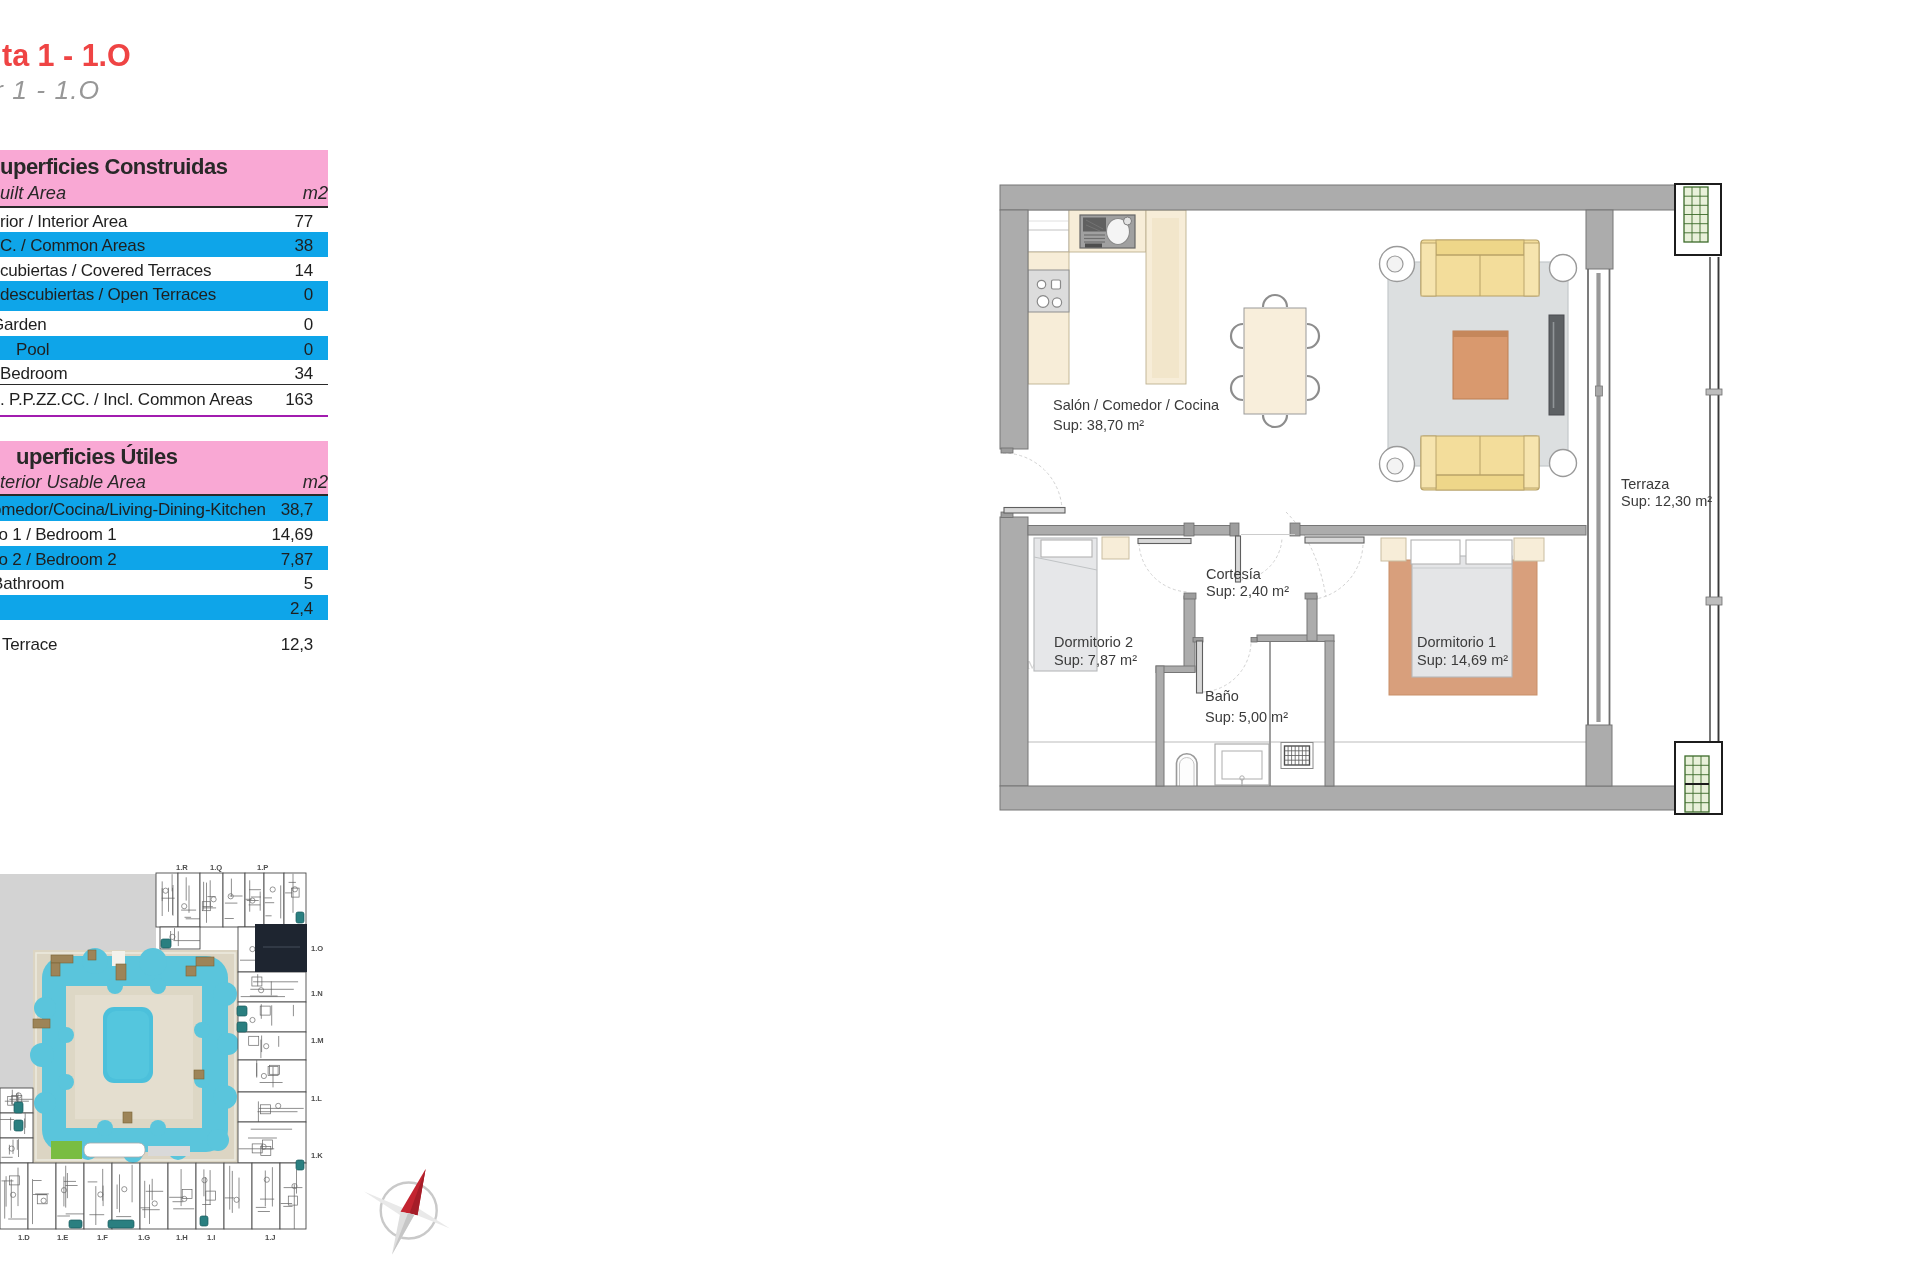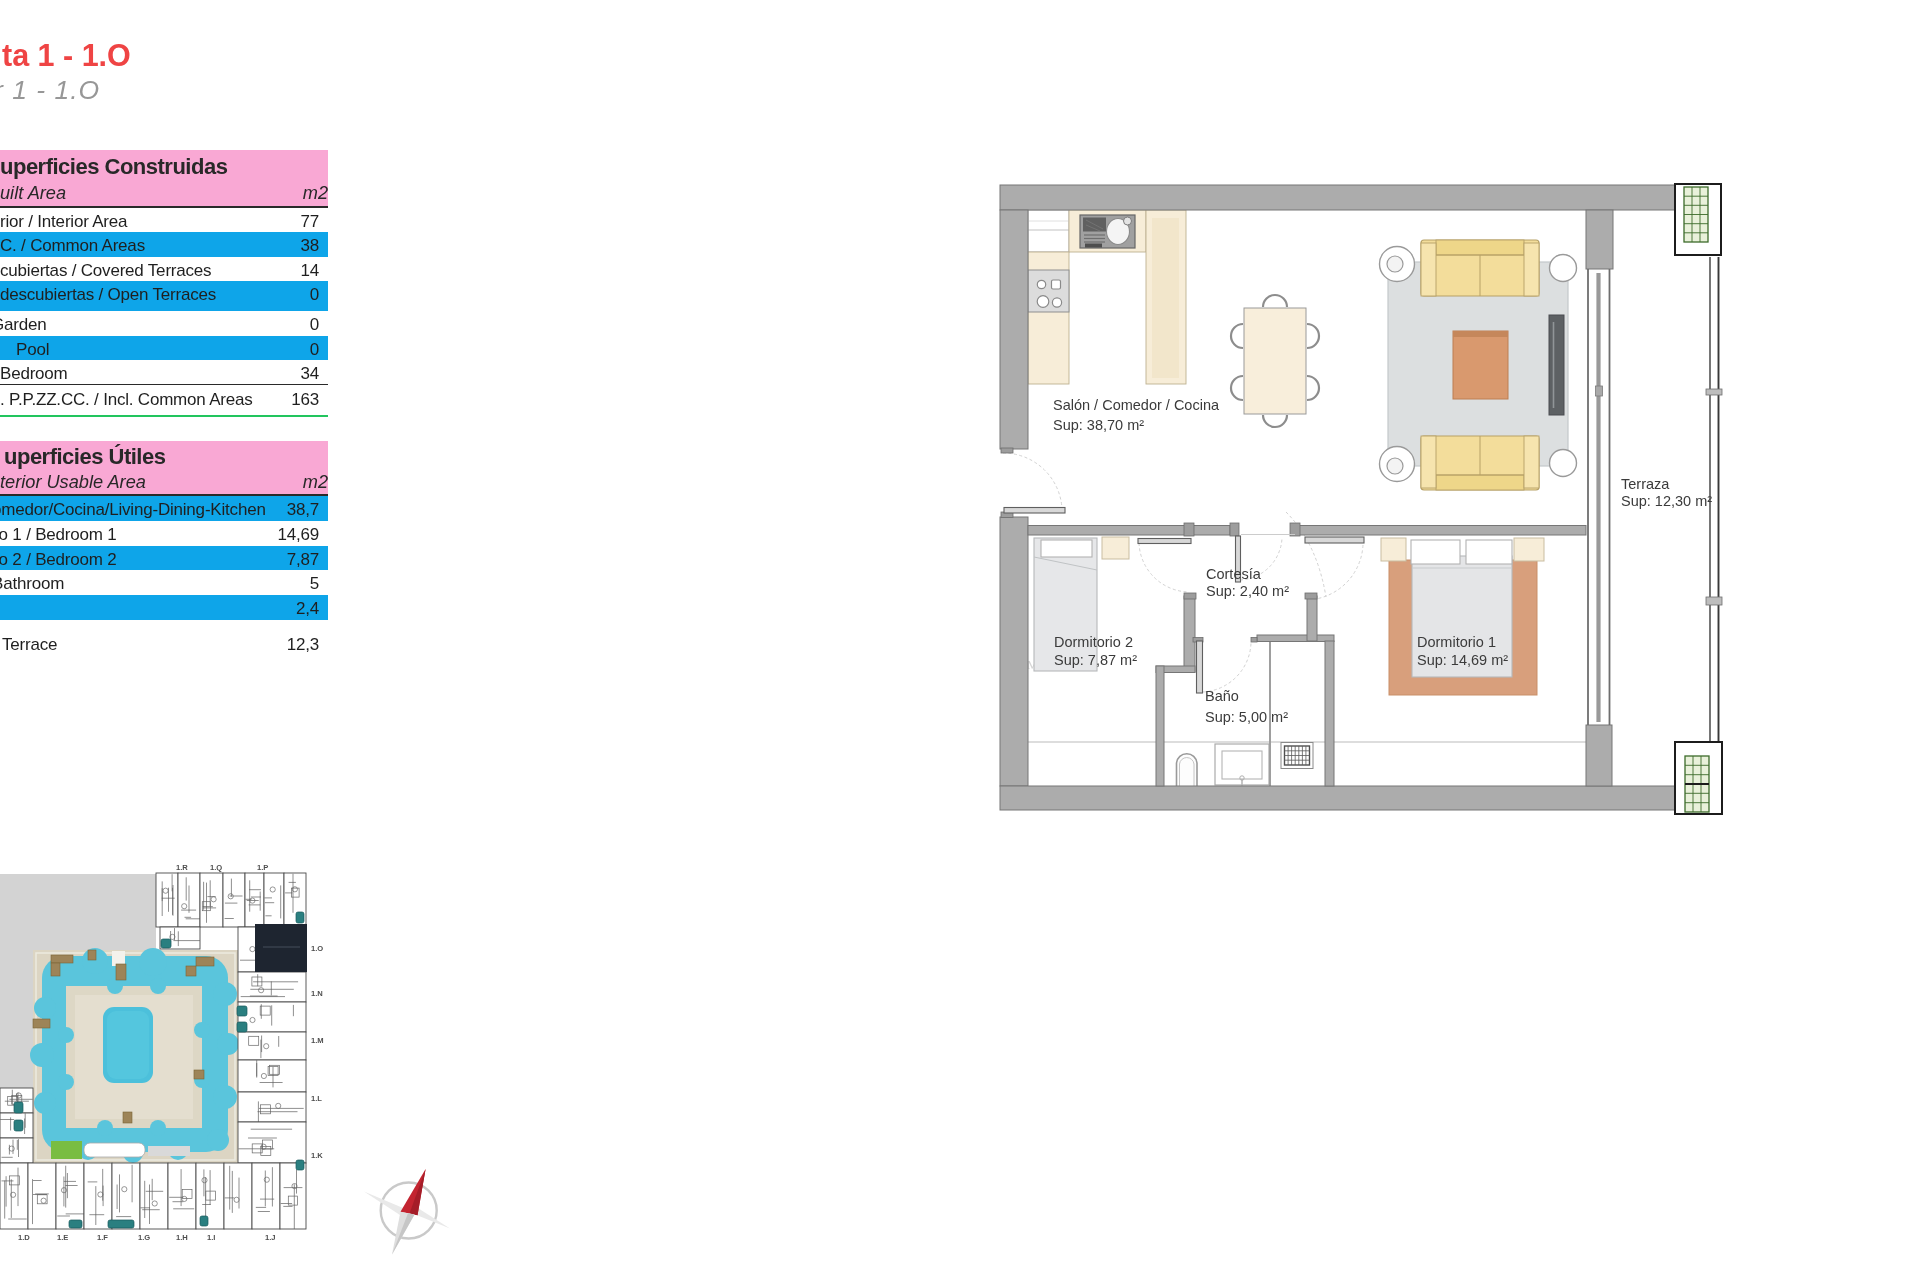--- a/index.html
+++ b/index.html
@@ -4,21 +4,21 @@
 <style>
 html,body{margin:0;padding:0;width:1920px;height:1280px;background:#ffffff;overflow:hidden;}
 body{font-family:"Liberation Sans",sans-serif;position:relative;}
 .abs{position:absolute;}
 .t{position:absolute;left:0;width:328px;}
 .thead{background:#f9a8d4;color:#282828;overflow:hidden;}
 .th1{font-weight:bold;font-size:22px;white-space:nowrap;letter-spacing:-0.5px;}
 .th2{font-style:italic;font-size:18.2px;white-space:nowrap;}
 .m2{float:right;font-style:italic;}
 .row{font-size:17px;color:#1f1f1f;white-space:nowrap;overflow:hidden;letter-spacing:-0.2px;}
-.row .v{position:absolute;right:9px;}
+.row .v{position:absolute;right:15px;}
 .alt{background:#0ea5e9;}
 </style>
 </head>
 <body>
 
 <div class="abs" style="left:2px;top:38px;font-size:30.5px;font-weight:bold;color:#ef4444;white-space:nowrap;">ta 1 - 1.O</div>
 
 <div class="abs" style="left:0px;top:75px;width:200px;height:34px;overflow:hidden;">
 <div style="margin-left:-6px;font-size:26.5px;letter-spacing:1px;font-style:italic;color:#979797;white-space:nowrap;">r 1 - 1.O</div>
 </div>
@@ -28,26 +28,26 @@
 <div class="th1" style="margin-left:0px;margin-top:4px;">uperficies Construidas</div>
 <div class="th2" style="margin-left:0px;margin-top:3px;"><span class="m2">m2</span>uilt Area</div>
 </div>
 <div class="row " style="position:relative;height:24.4px;line-height:27.6px;"><span style="margin-left:0px;text-align:center;">rior / Interior Area</span><span class="v">77</span></div>
 <div class="row alt" style="position:relative;height:24.4px;line-height:27.6px;"><span style="margin-left:0px;">C. / Common Areas</span><span class="v">38</span></div>
 <div class="row " style="position:relative;height:24.4px;line-height:27.6px;"><span style="margin-left:0px;">cubiertas / Covered Terraces</span><span class="v">14</span></div>
 <div class="row alt" style="position:relative;height:30px;line-height:27.6px;"><span style="margin-left:0px;">descubiertas / Open Terraces</span><span class="v">0</span></div>
 <div class="row " style="position:relative;height:24.4px;line-height:27.6px;"><span style="margin-left:-9px;">Garden</span><span class="v">0</span></div>
 <div class="row alt" style="position:relative;height:24.4px;line-height:27.6px;padding-left:11px;"><span style="margin-left:5px;">Pool</span><span class="v">0</span></div>
 <div class="row " style="position:relative;height:24.4px;line-height:27.6px;"><span style="margin-left:0px;">Bedroom</span><span class="v">34</span></div>
-<div class="row" style="position:relative;height:29.4px;line-height:29px;border-top:1.6px solid #2a2a2a;border-bottom:2px solid #22c55e;"><span>. P.P.ZZ.CC. / Incl. Common Areas</span><span class="v">163</span></div>
+<div class="row" style="position:relative;height:29.4px;line-height:29px;border-top:1.6px solid #2a2a2a;border-bottom:2px solid #a21caf;"><span>. P.P.ZZ.CC. / Incl. Common Areas</span><span class="v">163</span></div>
 </div>
 
 <div class="t" style="top:441px;">
 <div class="thead" style="height:53px;border-bottom:2.4px solid #2a2a2a;">
-<div class="th1" style="margin-left:4px;margin-top:3px;">uperficies Útiles</div>
+<div class="th1" style="margin-left:16px;margin-top:3px;">uperficies Útiles</div>
 <div class="th2" style="margin-left:0px;margin-top:2px;"><span class="m2">m2</span>terior Usable Area</div>
 </div>
 <div class="row alt" style="position:relative;height:24.8px;line-height:28px;"><span style="margin-left:-8px;">omedor/Cocina/Living-Dining-Kitchen</span><span class="v">38,7</span></div>
 <div class="row " style="position:relative;height:24.8px;line-height:28px;"><span style="margin-left:-5px;">io 1 / Bedroom 1</span><span class="v">14,69</span></div>
 <div class="row alt" style="position:relative;height:24.8px;line-height:28px;"><span style="margin-left:-5px;">io 2 / Bedroom 2</span><span class="v">7,87</span></div>
 <div class="row " style="position:relative;height:24.8px;line-height:28px;"><span style="margin-left:-8px;">Bathroom</span><span class="v">5</span></div>
 <div class="row alt" style="position:relative;height:24.8px;line-height:28px;"><span style="margin-left:0px;"></span><span class="v">2,4</span></div>
 <div class="row" style="position:relative;height:25px;line-height:28px;margin-top:11px;"><span style="margin-left:2px;">Terrace</span><span class="v">12,3</span></div>
 </div>
 <svg class="abs" style="left:0;top:0;" width="1920" height="1280" viewBox="0 0 1920 1280" xmlns="http://www.w3.org/2000/svg">

